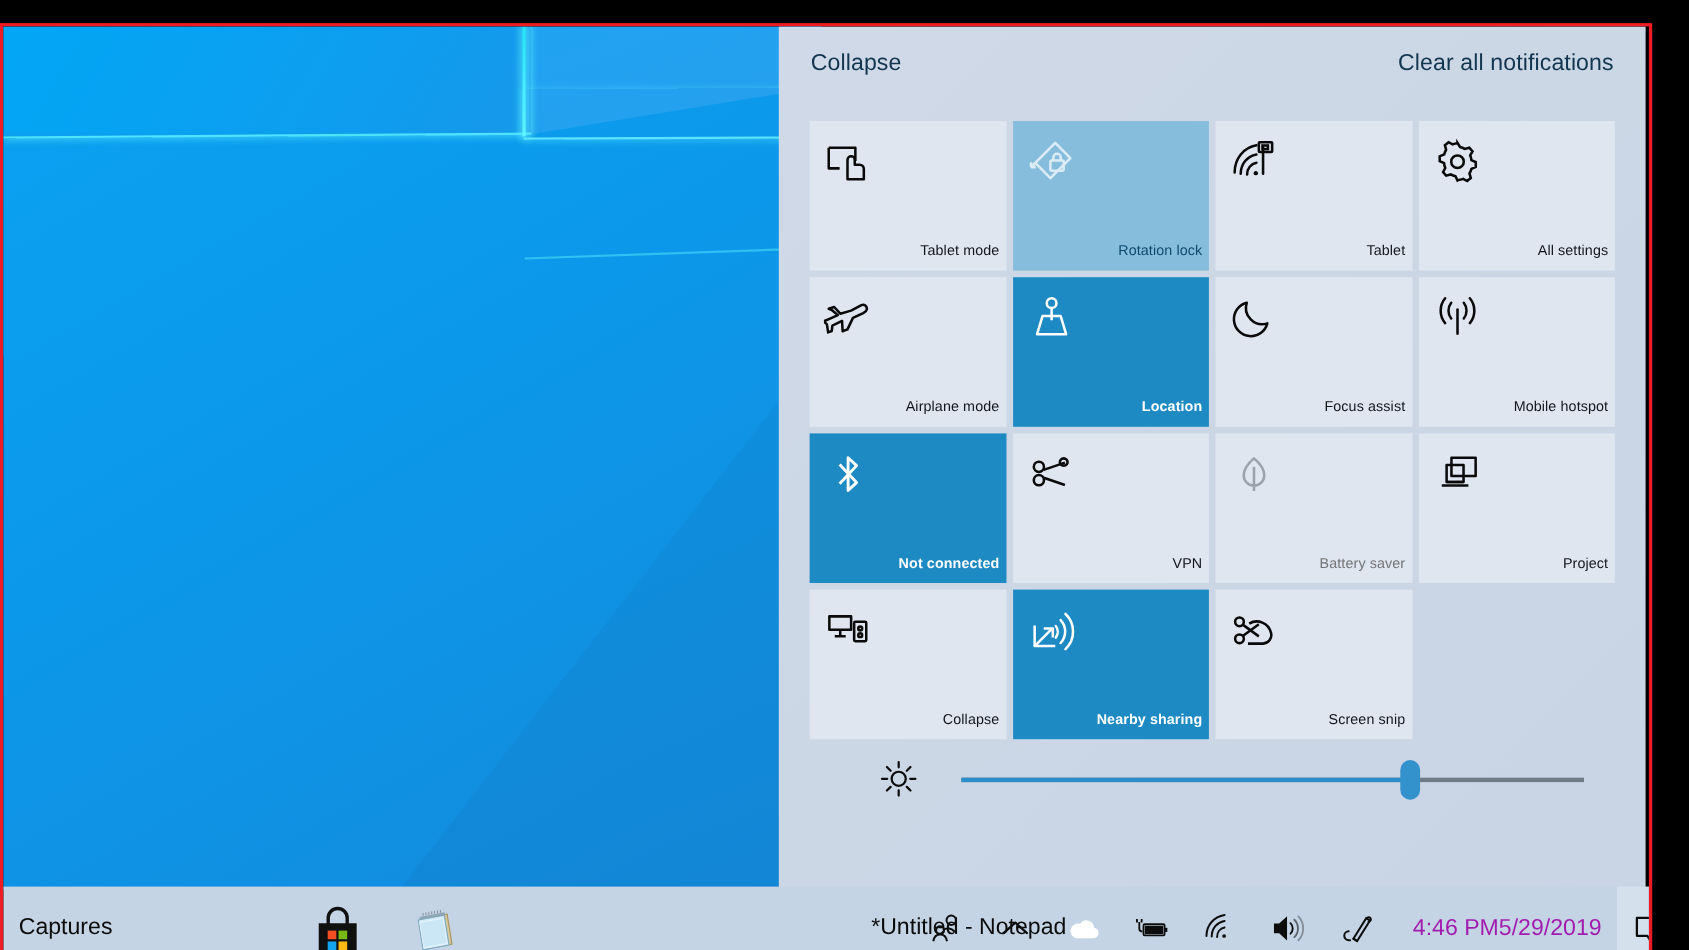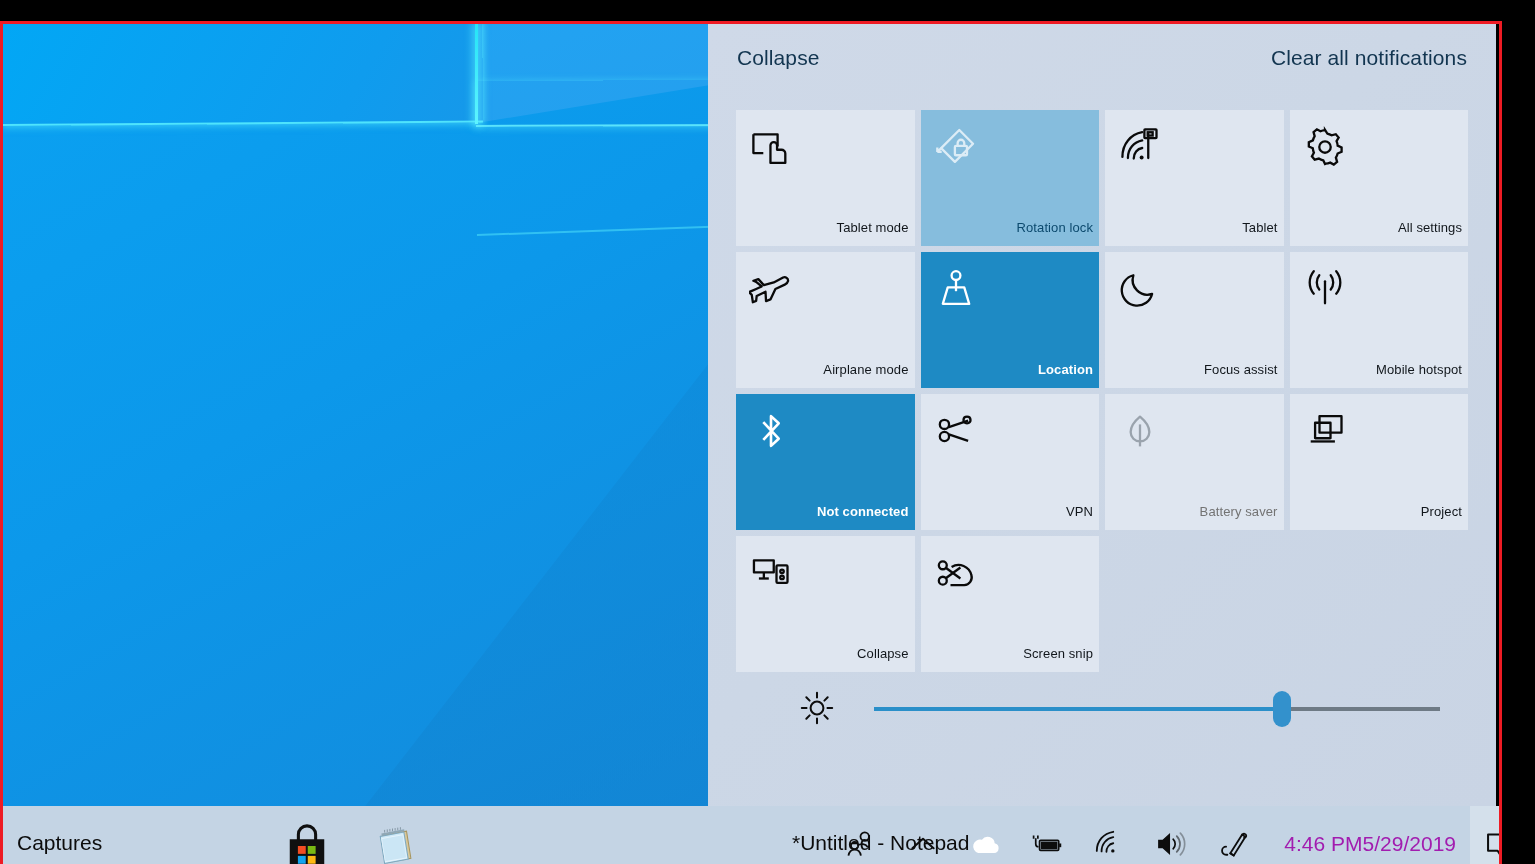--- a/index.html
+++ b/index.html
@@ -252,20 +252,33 @@
       <path d="M4.5 8.5h18v11H4.5z"></path>
               <path d="M9 25h9"></path>
               <path d="M13.5 19.5V25"></path>
       <rect x="25" y="13" width="10" height="16" rx="1"></rect>
       <circle cx="30" cy="18.5" r="1.6"></circle>
               <circle cx="30" cy="24" r="1.6"></circle>
             </svg>
           </div>
           <div class="t-label">Collapse</div>
         </div>
+        <div class="tile on">
+          <div class="t-icon">
+            <svg viewBox="0 0 40 40" fill="none" stroke="currentColor" stroke-width="2.1" stroke-linejoin="round">
+      <path d="M6 16v17h17"></path>
+      <path d="M6 33 L20 19"></path>
+      <path d="M13.5 18.5h7.5v7.5"></path>
+      <path d="M23.5 16.5a8 8 0 0 1 0 9.5" stroke-linecap="round"></path>
+      <path d="M27.5 11.5a14 14 0 0 1 0 19" stroke-linecap="round"></path>
+      <path d="M31.5 6.5a20 20 0 0 1 0 29" stroke-linecap="round"></path>
+            </svg>
+          </div>
+          <div class="t-label">Nearby sharing</div>
+        </div>
         <div class="tile ">
           <div class="t-icon">
             <svg viewBox="0 0 40 40" fill="none" stroke="currentColor" stroke-width="2.1">
       <path d="M16 14.5a12 12 0 0 1 18 7.5 7 7 0 0 1-6.5 9H15"></path>
       <circle cx="8" cy="13" r="3.6"></circle>
               <circle cx="8" cy="27" r="3.6"></circle>
       <path d="M11 15.5 L24 25"></path>
               <path d="M11 24.5 L24 15"></path>
             </svg>
           </div>

